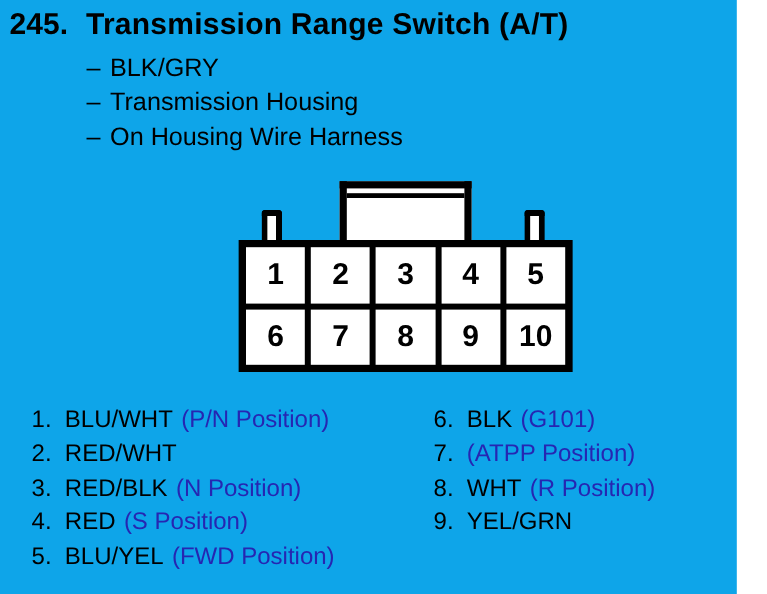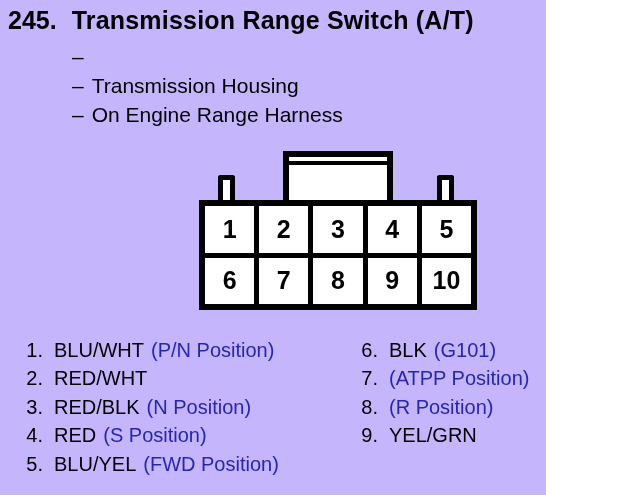--- a/index.html
+++ b/index.html
@@ -1,20 +1,20 @@
 <!DOCTYPE html>
 <html><head>
 <meta charset="utf-8">
 <style>
   html, body { margin: 0; padding: 0; background: #ffffff; }
   .page {
     position: relative;
-    width: 546px;
+    width: 614px;
     height: 495px;
-    background: #c4b5fd;
+    background: #0ea5e9;
     font-family: "Liberation Sans", sans-serif;
     color: #000000;
     overflow: hidden;
   }
 
   
   .title-row { position: absolute; left: 8px; top: 6px; display: flex; }
   .title-num { font-weight: bold; font-size: 25px; margin-right: 15px; }
   .title-text { font-weight: bold; font-size: 25px; letter-spacing: 0.2px; }
 
@@ -64,28 +64,29 @@
 <div class="page">
 
   <div class="title-row">
     <span class="title-num">245.</span>
     <span class="title-text">Transmission Range Switch (A/T)</span>
   </div>
 
   <div class="details">
     <div class="detail-row">
       <span class="detail-dash">–</span>
+      <span>BLK/GRY</span>
     </div>
     <div class="detail-row">
       <span class="detail-dash">–</span>
       <span>Transmission Housing</span>
     </div>
     <div class="detail-row">
       <span class="detail-dash">–</span>
-      <span>On Engine Range Harness</span>
+      <span>On Housing Wire Harness</span>
     </div>
   </div>
 
   <div class="top-latch">
     <div class="latch-line"></div>
   </div>
   <div class="key-tab key-left"></div>
   <div class="key-tab key-right"></div>
 
   <div class="conn-body">
@@ -133,20 +134,21 @@
       <span class="lg-num">6.</span>
       <span class="lg-wire">BLK</span>
       <span class="lg-pos">(G101)</span>
     </div>
     <div class="lg-row">
       <span class="lg-num">7.</span>
       <span class="lg-pos">(ATPP Position)</span>
     </div>
     <div class="lg-row">
       <span class="lg-num">8.</span>
+      <span class="lg-wire">WHT</span>
       <span class="lg-pos">(R Position)</span>
     </div>
     <div class="lg-row">
       <span class="lg-num">9.</span>
       <span class="lg-wire">YEL/GRN</span>
     </div>
   </div>
 
 </div>
 

